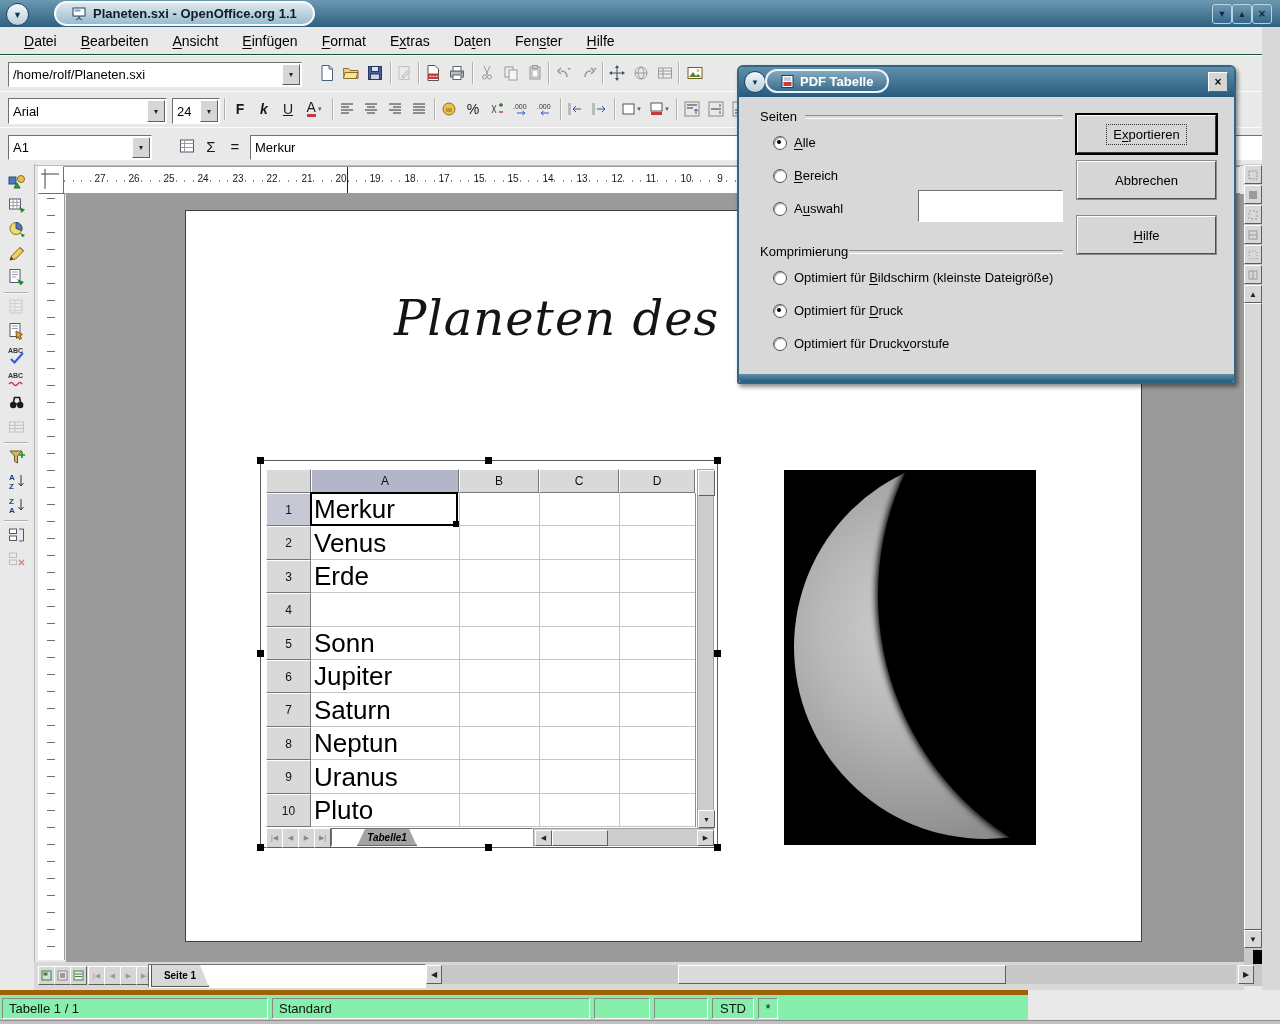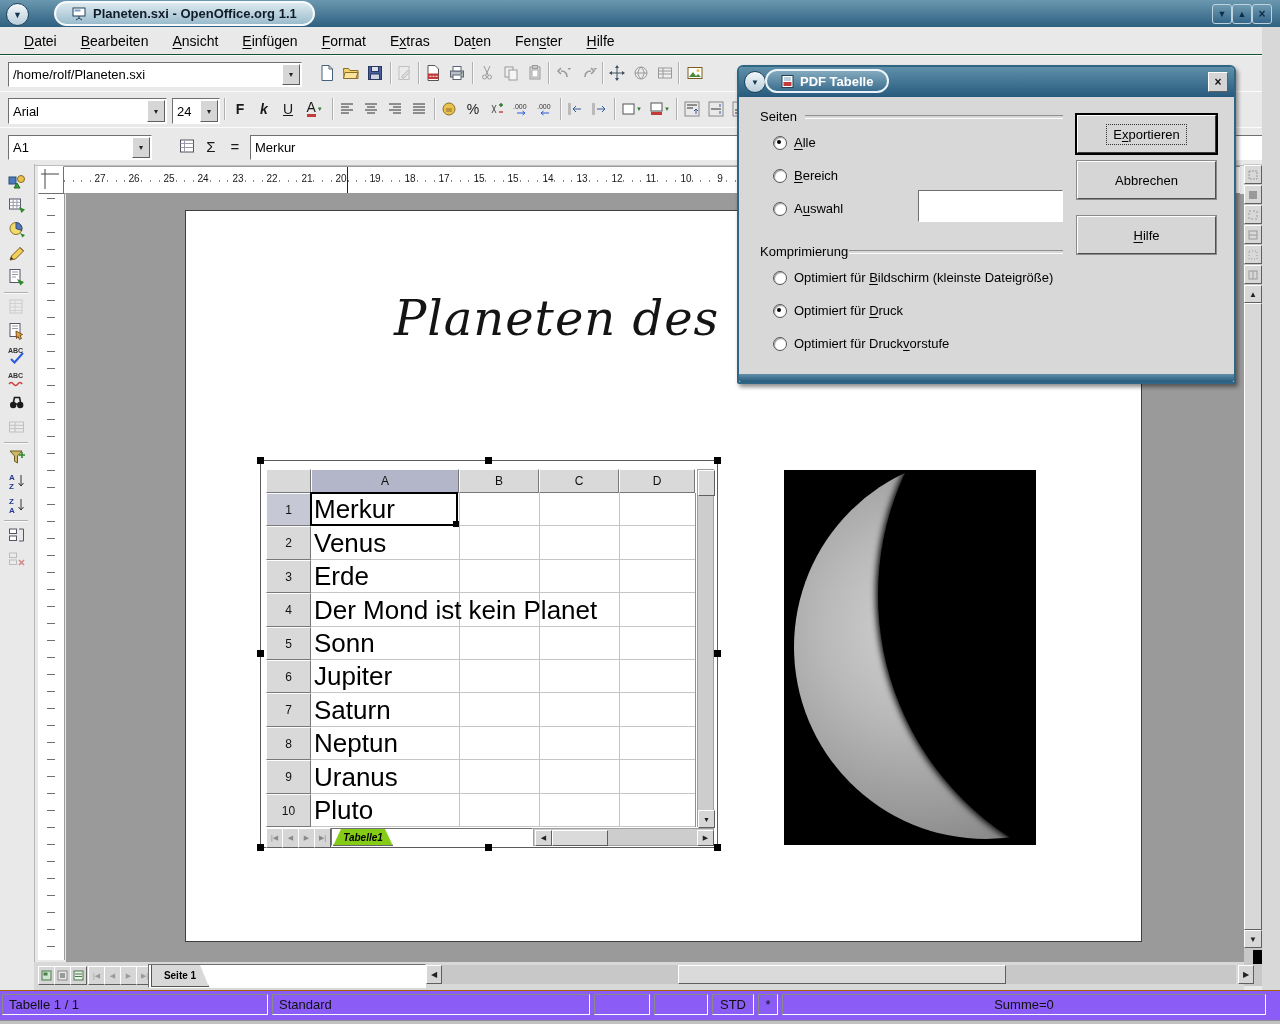--- a/index.html
+++ b/index.html
@@ -45,40 +45,40 @@
   .handle{position:absolute;width:7px;height:7px;background:#000;}
   .chdr,.rhdr{position:absolute;background:#d9d9d9;border:1px solid;border-color:#fdfdfd #787878 #787878 #fdfdfd;box-sizing:border-box;font-size:12px;color:#111;display:flex;align-items:center;justify-content:center;}
   .chdr.selcol{background:#b3b5c8;}
   .rhdr.selrow{background:#c7c8d5;}
   .gline{position:absolute;width:1px;background:#c5c5c5;}
   .srow{position:absolute;left:5px;width:429px;border-bottom:1px solid #c5c5c5;box-sizing:border-box;}
   .cellv{position:absolute;left:48px;top:0;font-size:26px;color:#000;white-space:nowrap;line-height:32px;}
   .a1sel{position:absolute;left:49px;top:31px;width:148px;height:34px;border:2px solid #000;box-sizing:border-box;}
   .a1hdl{position:absolute;right:-3px;bottom:-3px;width:6px;height:6px;background:#000;}
   .snav{position:absolute;width:15px;height:18px;background:#d6d6d6;border:1px solid;border-color:#fff #5f5f5f #5f5f5f #fff;font-size:7px;color:#8a8a8a;display:flex;align-items:center;justify-content:center;}
-  .stab{position:absolute;background:#84cc16;border:1px solid #666;border-top:none;clip-path:polygon(8px 0,calc(100% - 8px) 0,100% 100%,0 100%);font-size:10px;font-weight:bold;display:flex;align-items:center;justify-content:center;}
+  .stab{position:absolute;background:#a3a3a3;border:1px solid #666;border-top:none;clip-path:polygon(8px 0,calc(100% - 8px) 0,100% 100%,0 100%);font-size:10px;font-weight:bold;display:flex;align-items:center;justify-content:center;margin-left:24px;}
   .sscroll{position:absolute;background:#cdcdcd;border:1px solid #9f9f9f;box-sizing:border-box;}
   .sthumb{position:absolute;background:#dadada;border:1px solid;border-color:#fff #5f5f5f #5f5f5f #fff;}
   .sarrow{position:absolute;background:#d6d6d6;border:1px solid;border-color:#fff #5f5f5f #5f5f5f #fff;font-size:7px;color:#222;display:flex;align-items:center;justify-content:center;}
   
   .moon{position:absolute;left:718px;top:276px;width:252px;height:375px;background:#000;overflow:hidden;}
   .moon-disc{position:absolute;left:10px;top:-15px;width:384px;height:384px;border-radius:50%;background:radial-gradient(circle at 32% 45%,#d2d2d2 0%,#b9b9b9 28%,#999 55%,#787878 80%,#606060 100%);}
   .moon-shadow{position:absolute;left:94px;top:-164px;width:578px;height:578px;border-radius:50%;background:#000;box-shadow:0 0 6px 2px #000;}
   
   .vscroll{left:1244px;top:164px;width:18px;height:822px;background:#c8c8c8;}
   .vsb{position:absolute;left:0;width:18px;background:#d8d8d8;border:1px solid;border-color:#fff #5f5f5f #5f5f5f #fff;box-sizing:border-box;font-size:8px;color:#222;display:flex;align-items:center;justify-content:center;}
   .vsb.gr{color:#9a9a9a;font-size:7px;}
   .bottombar{left:34px;top:962px;width:1210px;height:28px;background:#d8d8d8;}
   .bnav{position:absolute;top:4px;width:15px;height:17px;background:#d6d6d6;border:1px solid;border-color:#fff #5f5f5f #5f5f5f #fff;font-size:7px;color:#9a9a9a;display:flex;align-items:center;justify-content:center;}
   .tabstrip{position:absolute;left:114px;top:2px;width:276px;height:22px;background:#fff;border:1px solid;border-color:#707070 #fff #fff #707070;}
   .ptab{position:absolute;left:2px;top:0;width:56px;height:21px;background:#d8d8d8;border:1px solid #555;border-top:none;clip-path:polygon(0 0,calc(100% - 9px) 0,100% 100%,0 100%);font-size:10px;font-weight:bold;display:flex;align-items:center;justify-content:center;}
   .hsb{position:absolute;top:3px;height:19px;background:#d6d6d6;border:1px solid;border-color:#fff #5f5f5f #5f5f5f #fff;box-sizing:border-box;font-size:8px;color:#222;display:flex;align-items:center;justify-content:center;}
   .hstrack{position:absolute;left:408px;top:3px;width:794px;height:19px;background:#c8c8c8;}
   
-  .statusbar{left:0;top:990px;width:1280px;height:30px;background:#8b5cf6;border-top:1px solid #a16207;}
+  .statusbar{left:0;top:990px;width:1028px;height:30px;background:#86efac;border-top:5px solid #a16207;}
   .sfield{position:absolute;top:3px;height:21px;border:1px solid;border-color:#8a8a8a #fdfdfd #fdfdfd #8a8a8a;font-size:13px;color:#111;display:flex;align-items:center;padding:0 6px;box-sizing:border-box;}
   .bottomedge{left:0;top:1020px;width:1280px;height:4px;background:#c2c2c2;border-top:1px solid #8f8f8f;}
   
   .dialog{left:737px;top:65px;width:495px;height:315px;background:#d8d8d8;border:2px solid #2e6684;border-radius:6px 6px 2px 2px;box-shadow:2px 3px 4px rgba(0,0,0,.45);z-index:100;}
   .dtitle{position:absolute;left:0;top:0;width:100%;height:30px;background:linear-gradient(#5f8fa9,#275a7d);border-radius:4px 4px 0 0;}
   .dpill{position:absolute;left:26px;top:2px;height:20px;padding:0 14px;border-radius:12px;border:2px solid #eaf3f8;background:linear-gradient(#84aabe,#3a6d8e);display:flex;align-items:center;gap:6px;}
   .dpill span{font-size:13px;font-weight:bold;color:#fff;white-space:nowrap;}
   .dmenu-btn{position:absolute;left:5px;top:4px;width:20px;height:20px;border-radius:50%;background:linear-gradient(#f2f7fa,#b9cfdb);border:1px solid #1d4259;color:#12344d;font-size:8px;display:flex;align-items:center;justify-content:center;}
   .dclose{position:absolute;right:6px;top:5px;width:18px;height:18px;background:#d6d6d6;border:1px solid;border-color:#fff #5f5f5f #5f5f5f #fff;font-size:12px;font-weight:bold;color:#111;display:flex;align-items:center;justify-content:center;}
   .dbody{position:absolute;left:0;top:30px;width:100%;height:277px;background:#d8d8d8;font-size:13px;color:#000;}
@@ -570,21 +570,20 @@
       <div class="srow" style="top:65px;height:34px">
           <div class="rhdr" style="left:0;top:0;width:45px;height:34px">2</div>
           <span class="cellv" style="line-height:34px">Venus</span>
         </div>
       <div class="srow" style="top:99px;height:33px">
           <div class="rhdr" style="left:0;top:0;width:45px;height:33px">3</div>
           <span class="cellv" style="line-height:33px">Erde</span>
         </div>
       <div class="srow" style="top:132px;height:34px">
           <div class="rhdr" style="left:0;top:0;width:45px;height:34px">4</div>
-          <span class="cellv" style="line-height:34px;z-index:2">Der Mond ist kein Planet</span>
         </div>
       <div class="srow" style="top:166px;height:33px">
           <div class="rhdr" style="left:0;top:0;width:45px;height:33px">5</div>
           <span class="cellv" style="line-height:33px">Sonn</span>
         </div>
       <div class="srow" style="top:199px;height:33px">
           <div class="rhdr" style="left:0;top:0;width:45px;height:33px">6</div>
           <span class="cellv" style="line-height:33px">Jupiter</span>
         </div>
       <div class="srow" style="top:232px;height:34px">
@@ -745,21 +744,20 @@
       </div>
   </div>
 
   <div class="abs statusbar">
     <div class="sfield" style="left:2px;width:266px">Tabelle 1 / 1</div>
     <div class="sfield" style="left:272px;width:318px">Standard</div>
     <div class="sfield" style="left:594px;width:56px"></div>
     <div class="sfield" style="left:654px;width:54px"></div>
     <div class="sfield" style="left:712px;width:42px;justify-content:center">STD</div>
     <div class="sfield" style="left:758px;width:20px;justify-content:center">*</div>
-    <div class="sfield" style="left:782px;width:484px;justify-content:center">Summe=0</div>
   </div>
   <div class="abs bottomedge"></div>
 
   <div class="abs dialog">
     <div class="dtitle">
       <div class="dmenu-btn">
           <span>▼</span>
         </div>
       <div class="dpill">
         <span style="display:flex">

